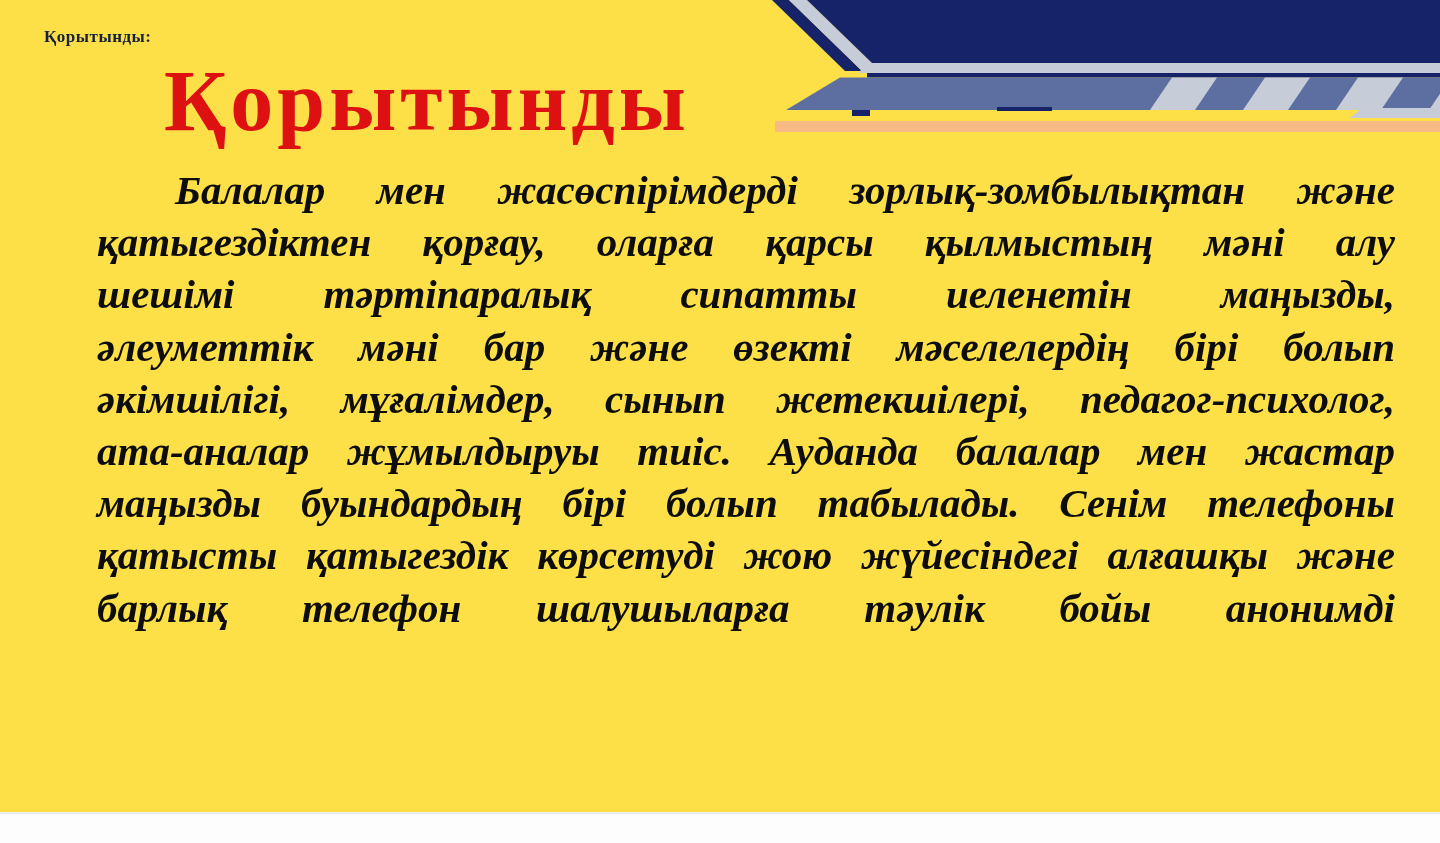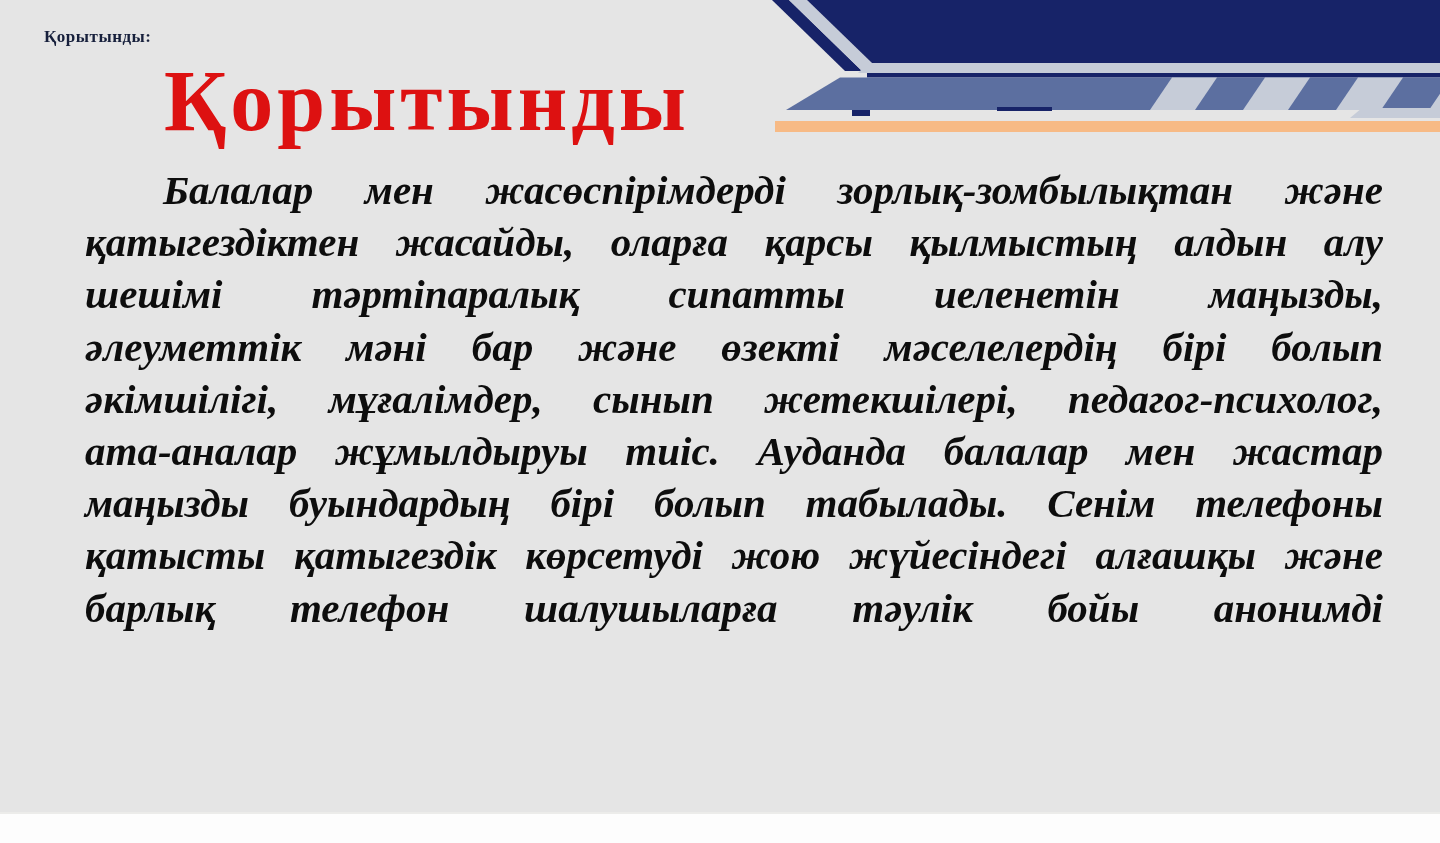--- a/index.html
+++ b/index.html
@@ -1,20 +1,20 @@
 <!DOCTYPE html>
 <html><head>
 <meta charset="utf-8">
 <style>
   html, body { margin: 0; padding: 0; }
   .slide {
     position: relative;
     width: 1440px;
     height: 843px;
-    background: #e5e5e5;
+    background: #fde047;
     overflow: hidden;
     font-family: "Liberation Serif", serif;
   }
   .banner {
     position: absolute;
     top: 0; left: 0;
     width: 1440px; height: 140px;
     display: block;
     pointer-events: none;
   }
@@ -32,21 +32,21 @@
     margin: 0;
     font-size: 86px;
     line-height: 1.05;
     font-weight: bold;
     color: #dd1111;
     letter-spacing: 4px;
     white-space: nowrap;
   }
   .body-block {
     position: absolute;
-    left: 85px; top: 164px;
+    left: 97px; top: 164px;
     width: 1298px;
   }
   .body-line {
     font-size: 41px;
     line-height: 52.2px;
     font-weight: bold;
     font-style: italic;
     color: #0d0d0d;
     text-align: justify;
     text-align-last: justify;
@@ -94,21 +94,21 @@
 
     <rect x="775" y="121" width="665" height="11" fill="#f7ba85"></rect>
   </svg>
 
   <div class="corner-label">Қорытынды:</div>
 
   <h1 class="title">Қорытынды</h1>
 
   <div class="body-block">
     <div class="body-line first">Балалар мен жасөспірімдерді зорлық-зомбылықтан және</div>
-    <div class="body-line">қатыгездіктен жасайды, оларға қарсы қылмыстың алдын алу</div>
+    <div class="body-line">қатыгездіктен қорғау, оларға қарсы қылмыстың мәні алу</div>
     <div class="body-line">шешімі тәртіпаралық сипатты иеленетін маңызды,</div>
     <div class="body-line">әлеуметтік мәні бар және өзекті мәселелердің бірі болып</div>
     <div class="body-line">әкімшілігі, мұғалімдер, сынып жетекшілері, педагог-психолог,</div>
     <div class="body-line">ата-аналар жұмылдыруы тиіс. Ауданда балалар мен жастар</div>
     <div class="body-line">маңызды буындардың бірі болып табылады. Сенім телефоны</div>
     <div class="body-line">қатысты қатыгездік көрсетуді жою жүйесіндегі алғашқы және</div>
     <div class="body-line">барлық телефон шалушыларға тәулік бойы анонимді</div>
   </div>
 
   <div class="bottom-strip"></div>

